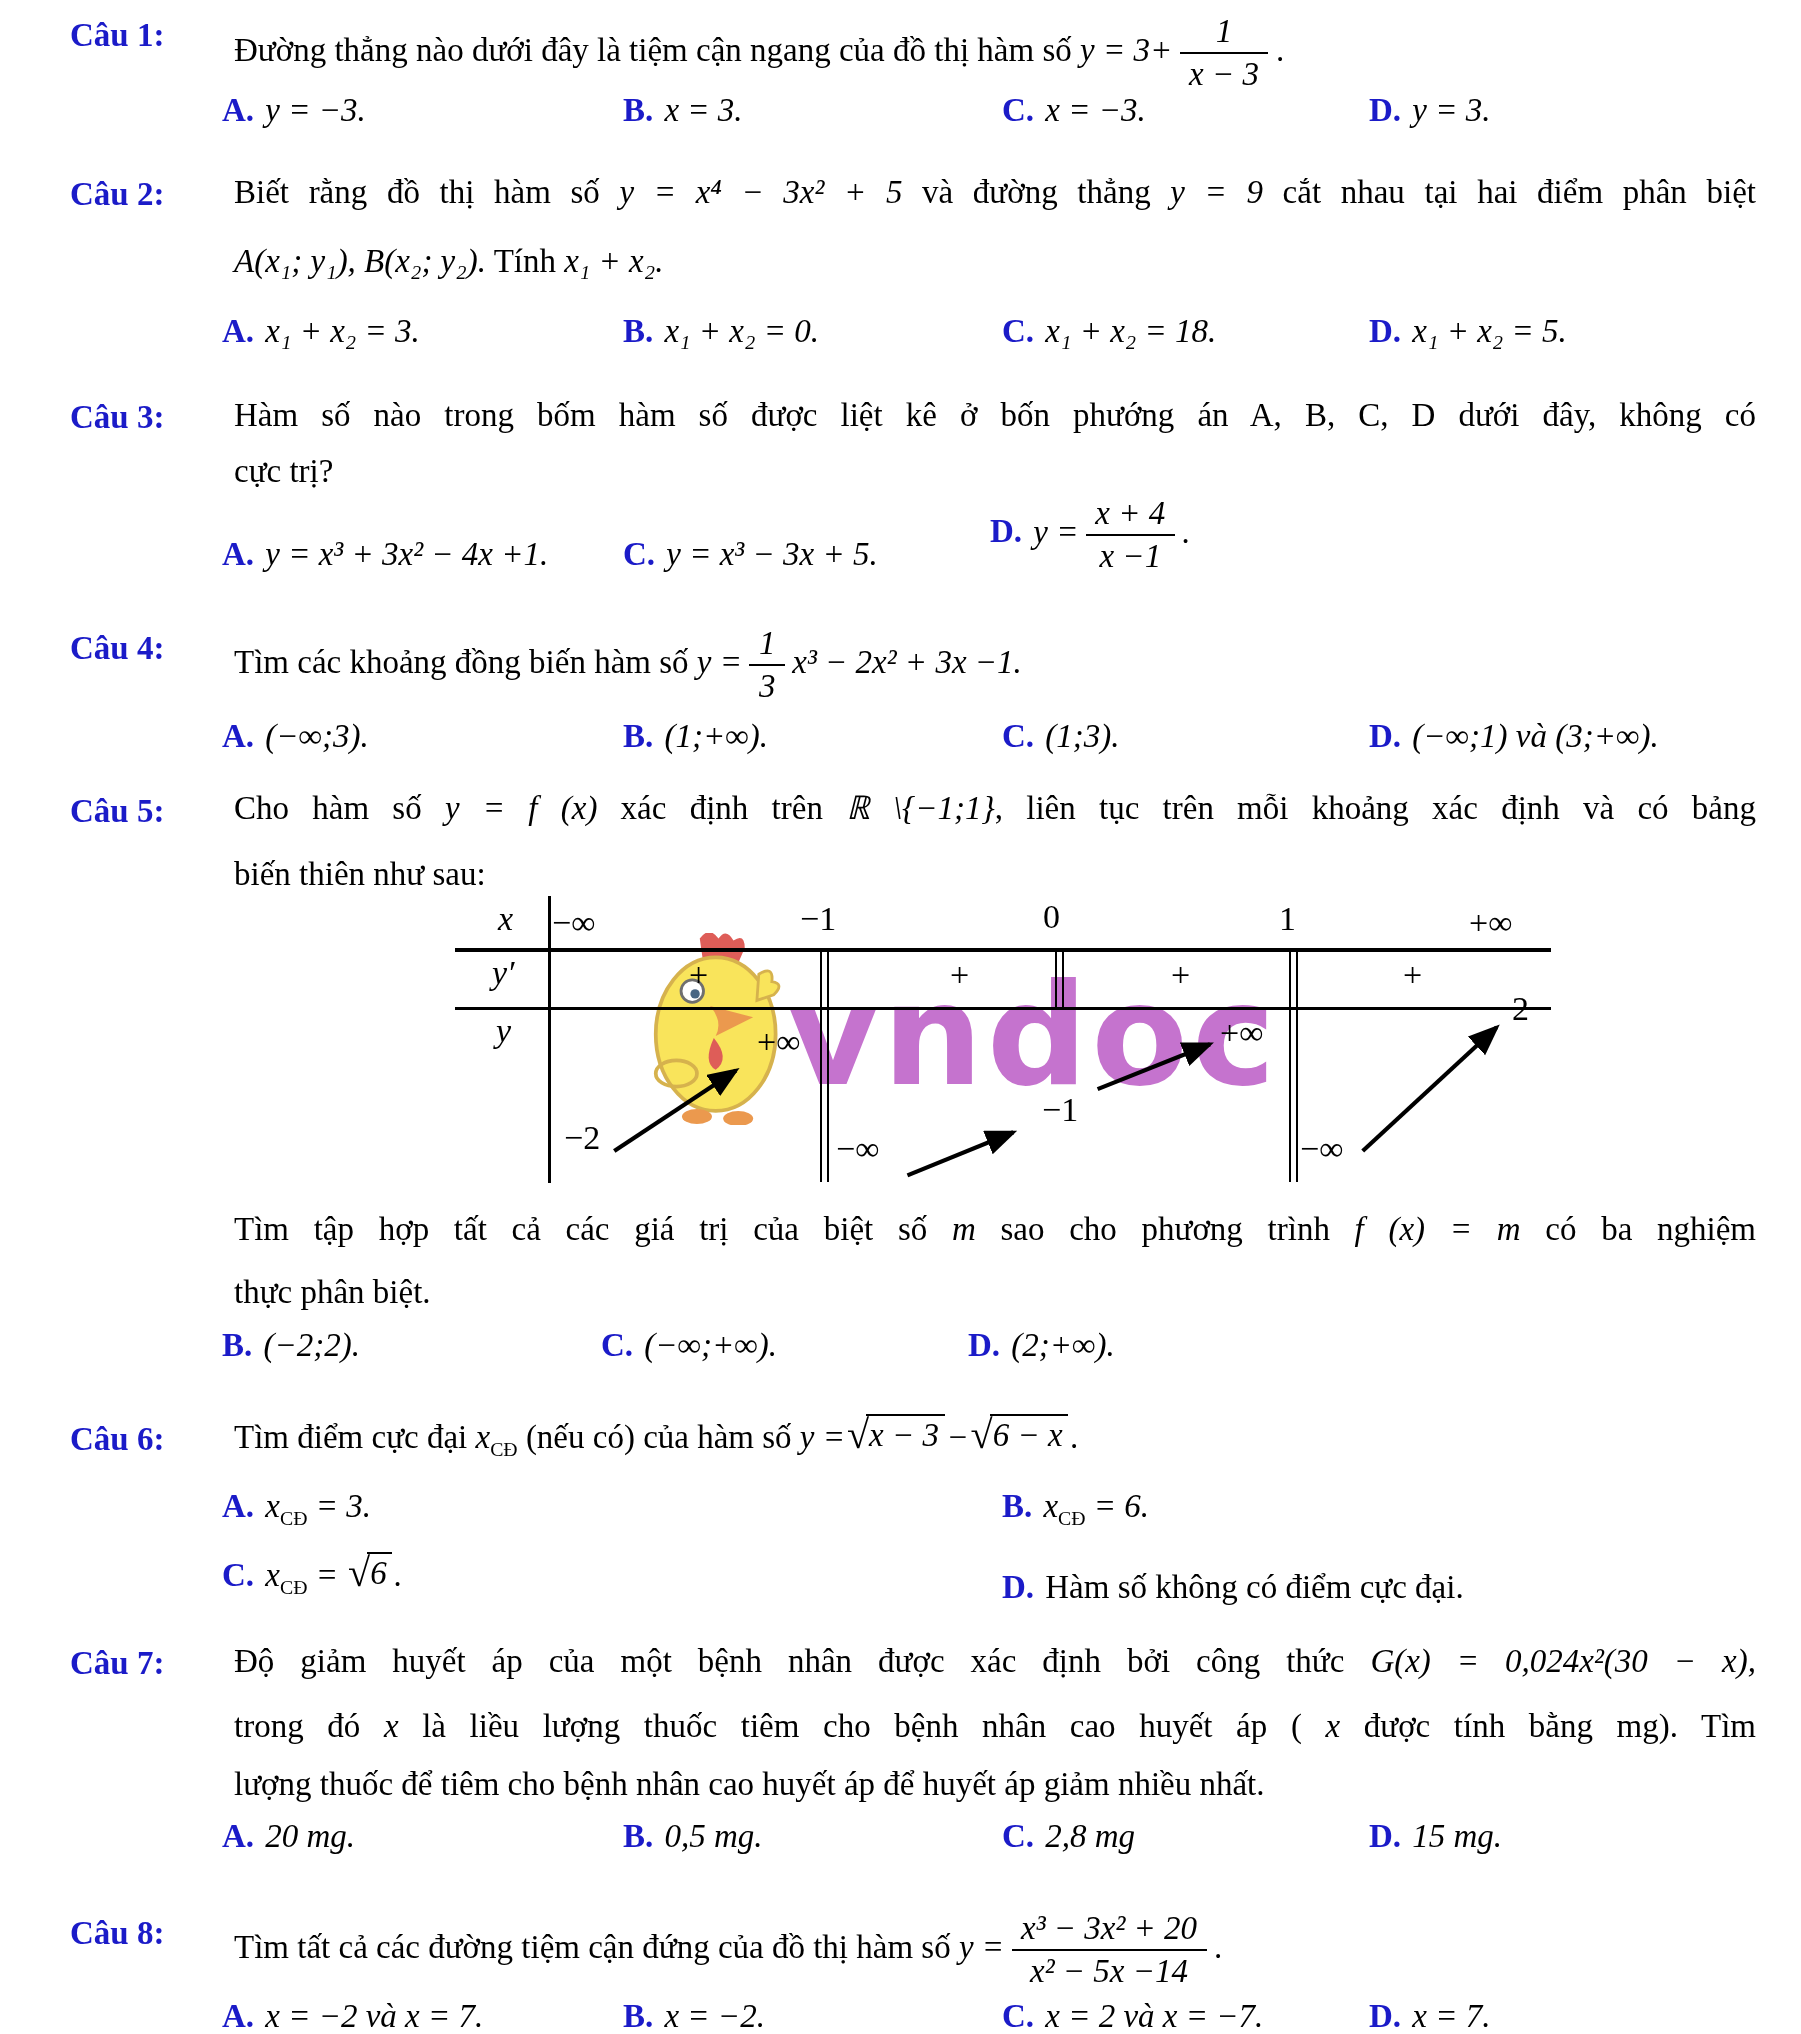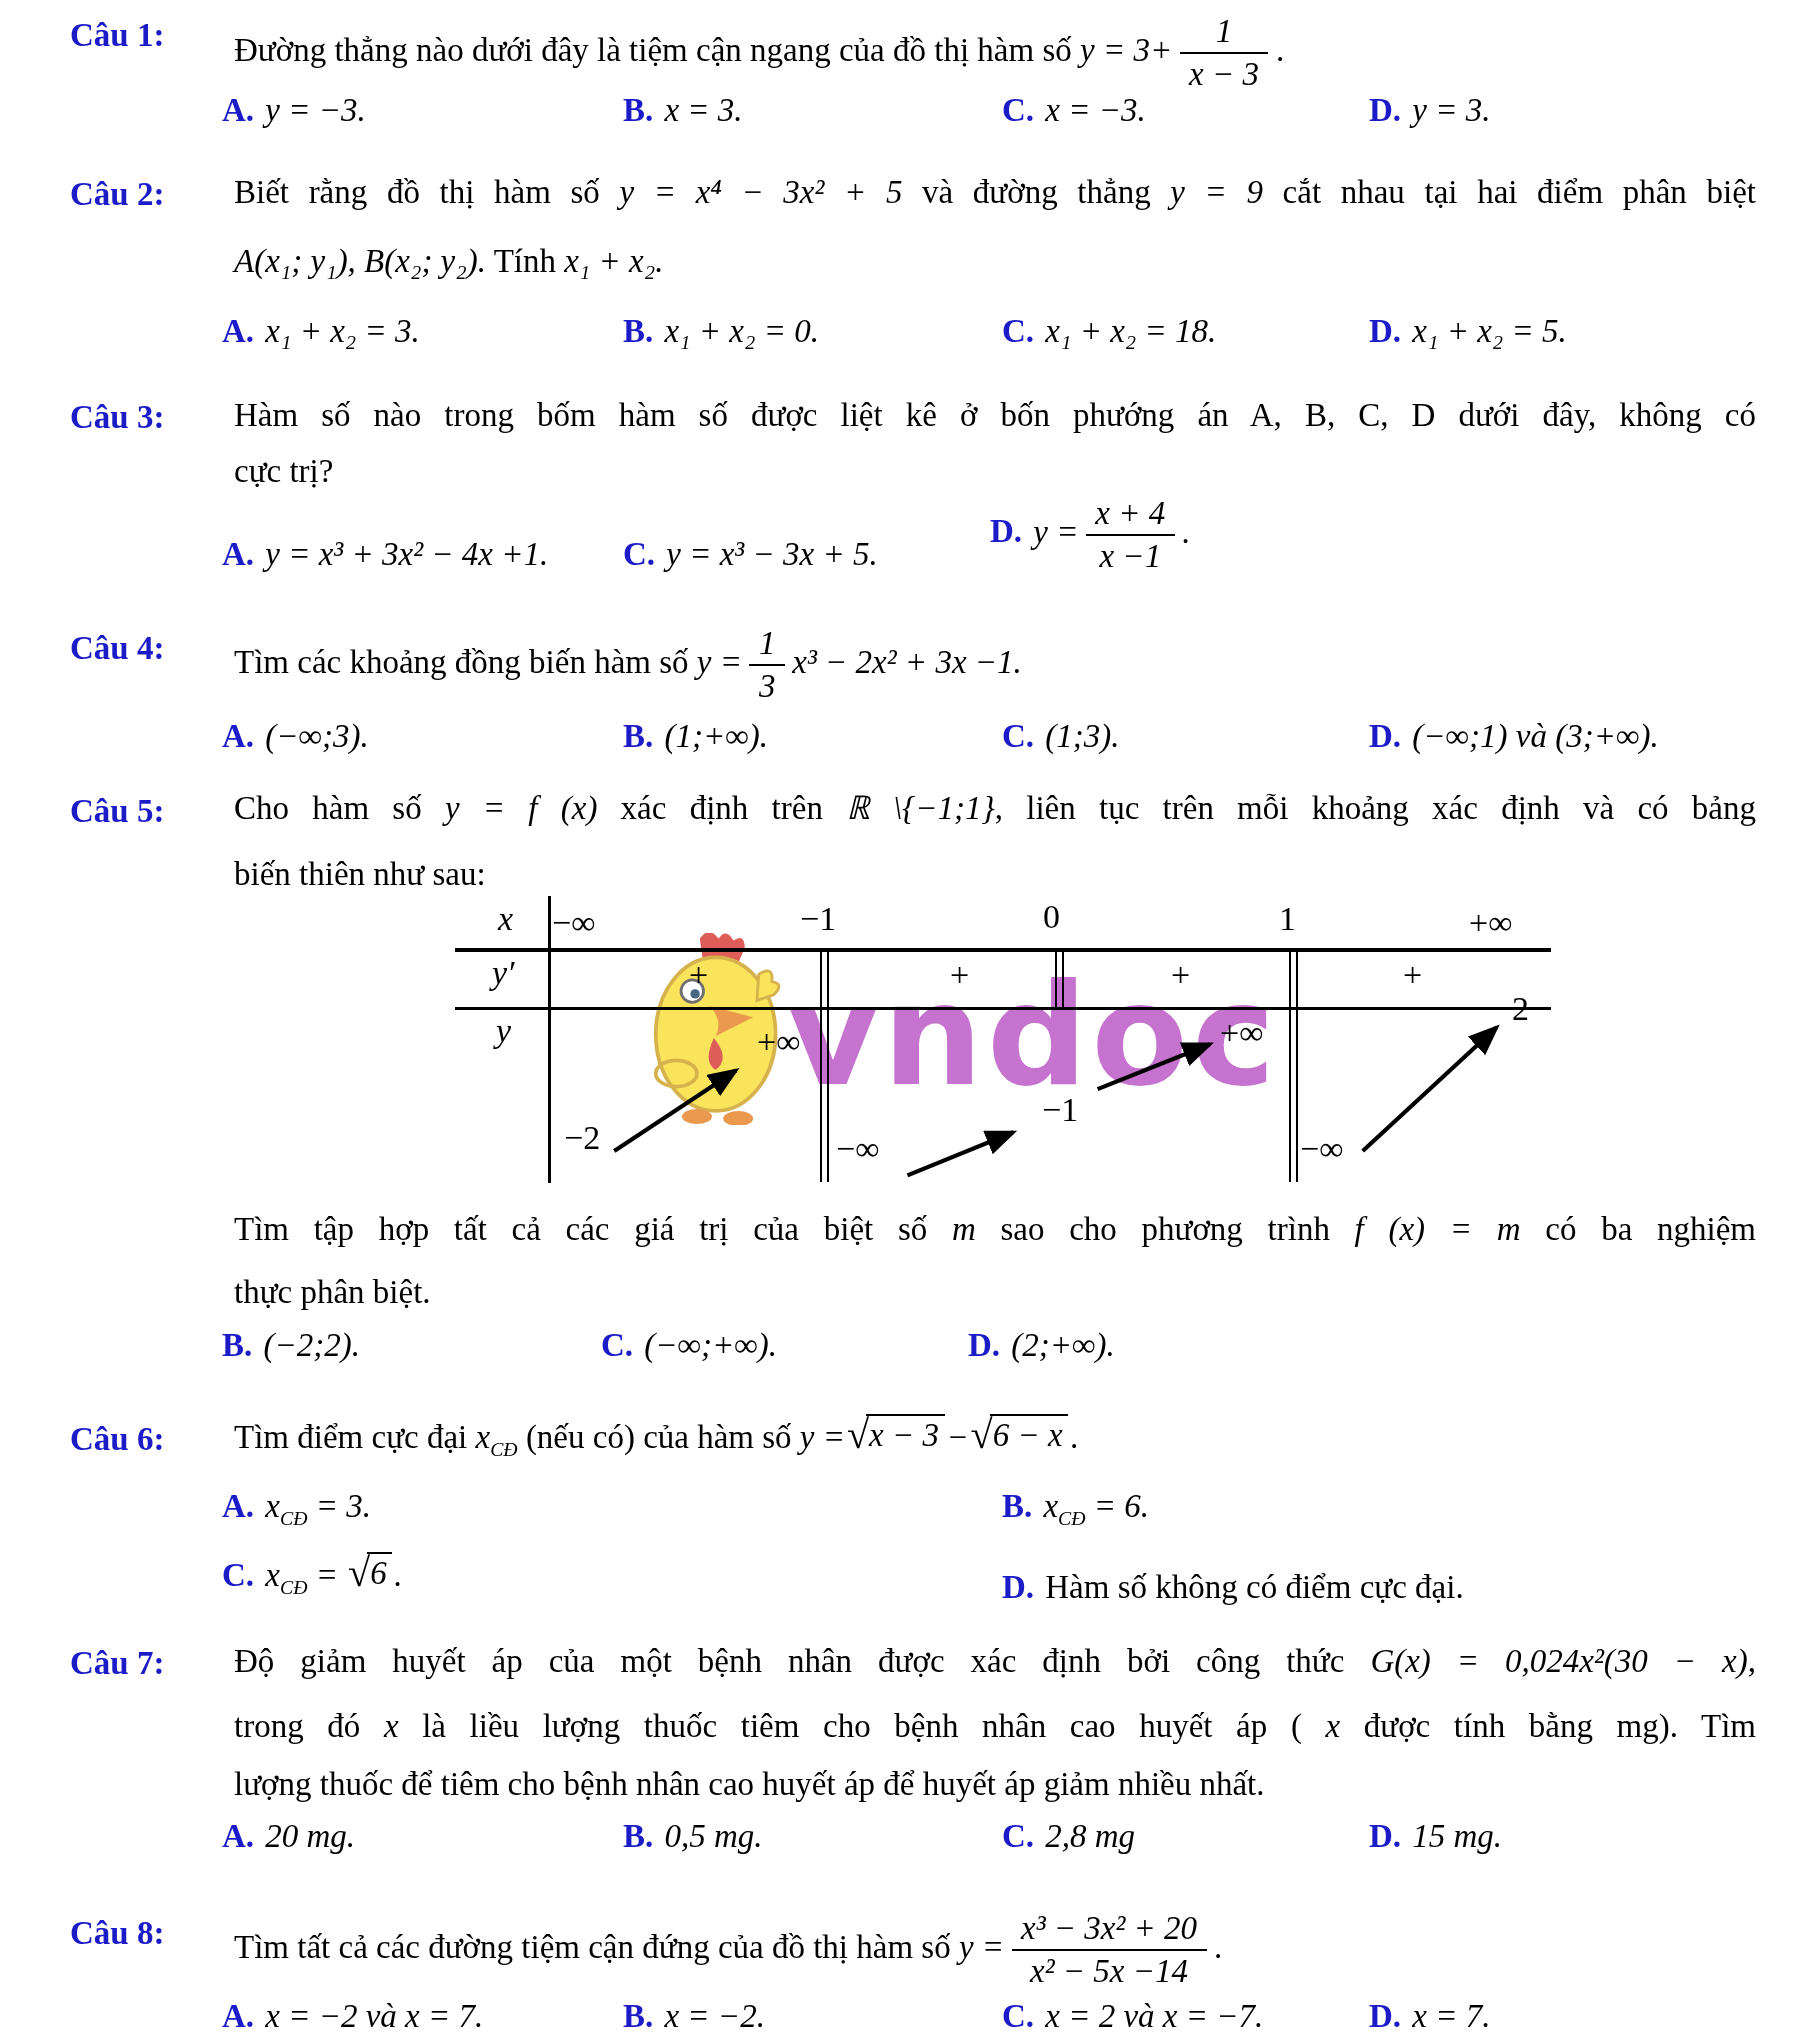--- a/index.html
+++ b/index.html
@@ -11,21 +11,21 @@
   .ln{position:absolute;left:234px;white-space:nowrap;line-height:45px}
   .just{width:1522px;text-align:justify;text-align-last:justify;white-space:normal}
   .mi{font-style:italic}
   .frac{display:inline-flex;flex-direction:column;vertical-align:middle;text-align:center;
         font-style:italic;margin:0 7.5px;line-height:1.25}
   .frac .fn{padding:0 9.4px;border-bottom:2.8px solid #000}
   .frac .fd{padding:0 9.4px}
   .sqrt{display:inline-flex;align-items:flex-start;font-style:italic;margin:0 1.9px;white-space:nowrap}
   .sqrt .sg{font-style:normal;font-size:1.22em;line-height:1.02;margin-right:-2.8px}
   .sqrt .rd{border-top:2.8px solid #000;padding:0.9px 5.6px 0 2.8px;line-height:1.15}
-  sub.ms{font-size:0.6em;font-style:italic}
+  sub.ms{font-size:0.6em;}
   .orow{position:absolute;left:222px;width:1530px;display:flex;align-items:flex-end;line-height:45px}
   .oc{display:block;white-space:nowrap}
   .w1{width:401px}.w2{width:379px}.w3{width:367px}.w4{flex:1}.half{width:780px}
   .olet{font-weight:700;color:var(--blue);margin-right:11.2px}
   
   .vtable{position:absolute;left:455px;top:896px;width:1096px;height:287px;font-size:34px}
   .tln{position:absolute;background:#000}
   .db{position:absolute;width:9.4px;border-left:2.8px solid #000;border-right:2.8px solid #000}
   .tl{position:absolute;white-space:nowrap;line-height:1.1}
   .it{font-style:italic}

